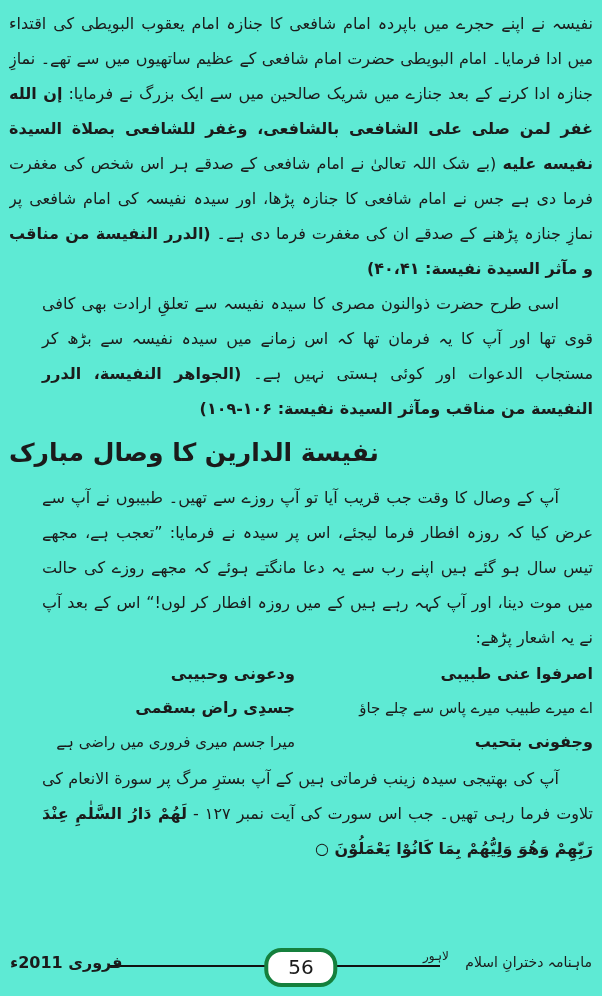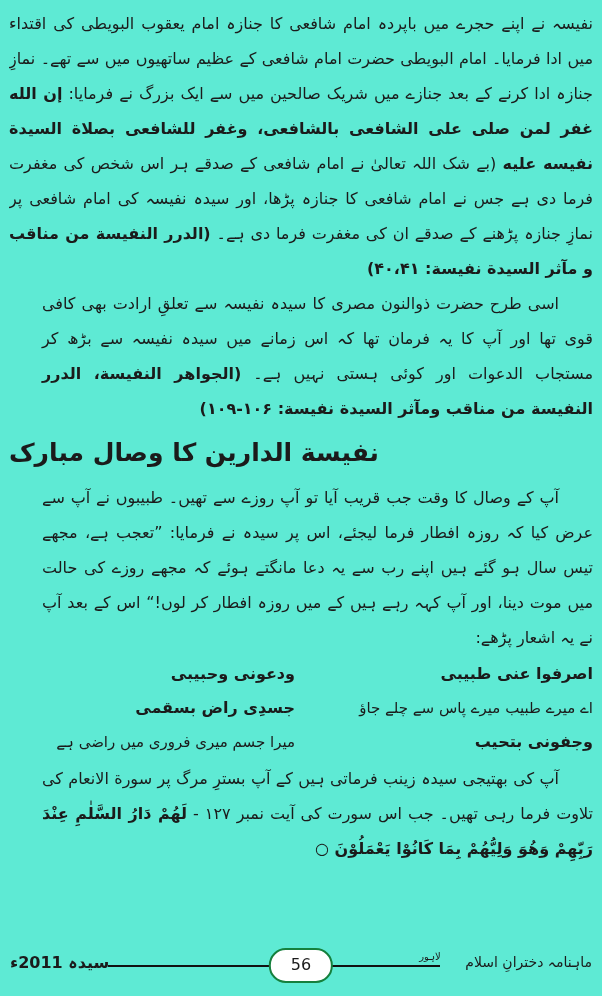--- a/index.html
+++ b/index.html
@@ -51,46 +51,46 @@
   .footer-rule {
     position:absolute;
     top:19px; left:98px; right:152px;
     border-top:2px solid #111;
   }
   .page-pill {
     position:absolute;
     top:2px; left:50%;
     transform:translateX(-50%);
     background:#ffffff;
-    border:2px solid #15803d;
+    border:4px solid #15803d;
     border-radius:17px;
     padding:1px 20px 2px 20px;
-    font-size:16px;
+    font-size:20px;
     direction:ltr;
     line-height:28px;
   }
   .footer-date {
     position:absolute;
     left:0; top:7px;
     font-weight:700;
     font-size:16px;
     white-space:nowrap;
   }
   .footer-mag {
     position:absolute;
     right:0; top:8px;
     font-size:14px;
     white-space:nowrap;
   }
   .footer-city {
     display:inline-block;
     position:relative;
     top:-7px;
-    font-size:10px;
-    margin-right:20px;
+    font-size:12px;
+    margin-right:12px;
   }
 </style>
 </head>
 <body>
 
 <div class="page">
 
   <div class="content">
       <p class="para"><span class="seg">نفیسہ نے اپنے حجرے میں باپردہ امام شافعی کا جنازہ امام یعقوب البویطی کی اقتداء میں ادا فرمایا۔ امام البویطی حضرت امام شافعی کے عظیم ساتھیوں میں سے تھے۔ نمازِ جنازہ ادا کرنے کے بعد جنازے میں شریک صالحین میں سے ایک بزرگ نے فرمایا: </span><span class="seg seg-arabic">إن الله غفر لمن صلى على الشافعى بالشافعى، وغفر للشافعى بصلاة السيدة نفيسه عليه</span><span class="seg"> (بے شک اللہ تعالیٰ نے امام شافعی کے صدقے ہر اس شخص کی مغفرت فرما دی ہے جس نے امام شافعی کا جنازہ پڑھا، اور سیدہ نفیسہ کی امام شافعی پر نمازِ جنازہ پڑھنے کے صدقے ان کی مغفرت فرما دی ہے۔ </span><span class="seg seg-arabic">(الدرر النفيسة من مناقب و مآثر السيدة نفيسة: ۴۰،۴۱)</span></p>
       <p class="para indent"><span class="seg">اسی طرح حضرت ذوالنون مصری کا سیدہ نفیسہ سے تعلقِ ارادت بھی کافی قوی تھا اور آپ کا یہ فرمان تھا کہ اس زمانے میں سیدہ نفیسہ سے بڑھ کر مستجاب الدعوات اور کوئی ہستی نہیں ہے۔ </span><span class="seg seg-arabic">(الجواهر النفيسة، الدرر النفيسة من مناقب ومآثر السيدة نفيسة: ۱۰۶-۱۰۹)</span></p>
@@ -105,20 +105,20 @@
         <div class="verse urdu">میرا جسم میری فروری میں راضی ہے</div>
       </div>
       <p class="para indent"><span class="seg">آپ کی بھتیجی سیدہ زینب فرماتی ہیں کے آپ بسترِ مرگ پر سورة الانعام کی تلاوت فرما رہی تھیں۔ جب اس سورت کی آیت نمبر ۱۲۷ - </span><span class="seg seg-arabic">لَهُمْ دَارُ السَّلٰمِ عِنْدَ رَبِّهِمْ وَهُوَ وَلِيُّهُمْ بِمَا كَانُوْا يَعْمَلُوْنَ ○</span></p>
     </div>
 
   <div class="footer">
     <div class="footer-rule"></div>
     <div class="page-pill">
       <span>56</span>
     </div>
-    <div class="footer-date">سیدہ 2011ء</div>
+    <div class="footer-date">فروری 2011ء</div>
     <div class="footer-mag">
       <span>ماہنامہ دخترانِ اسلام</span>
       <span class="footer-city">لاہور</span>
     </div>
   </div>
 
 </div>
 
 </body></html>

